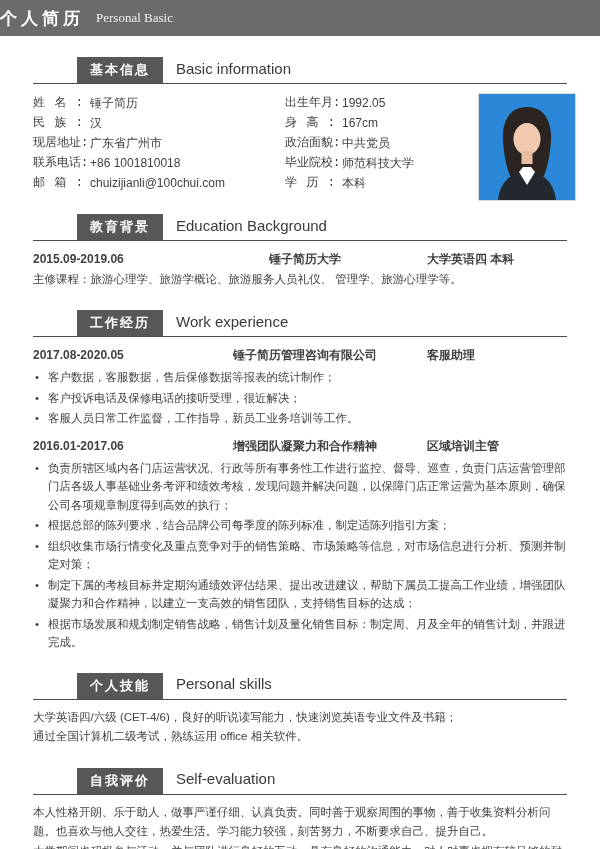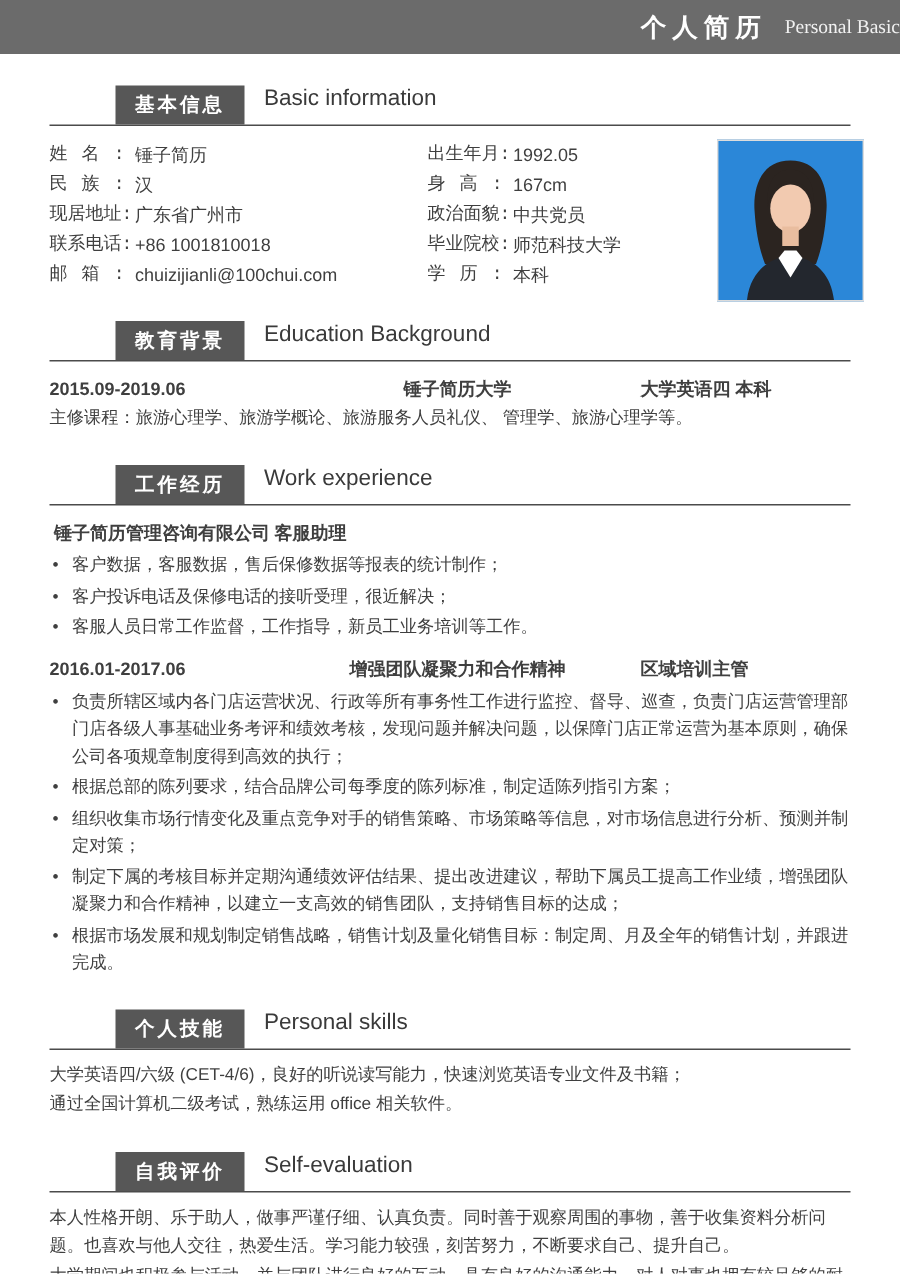--- a/index.html
+++ b/index.html
@@ -4,30 +4,30 @@
 <style>
   html,body{margin:0;padding:0;}
   body{
     width:600px;height:849px;background:#ffffff;overflow:hidden;
     font-family:"Liberation Sans","DejaVu Sans",sans-serif;
     color:#3f3f3f;
   }
   
   .topbar{
     height:36px;background:#6b6b6b;
-    display:flex;align-items:center;justify-content:flex-end;gap:12px;
+    display:flex;align-items:center;justify-content:flex-start;gap:12px;
   }
   .topbar .cn{color:#ffffff;font-size:17px;font-weight:bold;letter-spacing:4px;}
   .topbar .en{color:#f1f1f1;font-size:13px;font-family:"Liberation Serif","DejaVu Serif",serif;}
 
   .content{padding:0 33px;position:relative;}
 
   
   .sec{margin-top:21px;}
-  .sec-head{display:flex;align-items:flex-start;border-bottom:1px solid #4b4b4b;padding-left:44px;}
+  .sec-head{display:flex;align-items:center;border-bottom:1px solid #4b4b4b;padding-left:44px;}
   .sec-tag{background:#575757;color:#ffffff;font-size:13px;font-weight:bold;
            padding:5px 13px;letter-spacing:2px;line-height:16px;}
   .sec-en{font-size:15px;color:#3a3a3a;margin-left:13px;padding-bottom:4px;}
 
   
   .basic-wrap{position:relative;}
   .info-cols{display:flex;margin-top:9px;}
   .info-col-left{width:252px;}
   .info-col-right{width:200px;}
   .info-row{font-size:12px;line-height:20px;white-space:nowrap;}
@@ -137,20 +137,21 @@
   </div>
 
   <div class="sec">
     <div class="sec-head">
       <span class="sec-tag">工作经历</span>
       <span class="sec-en">Work experience</span>
     </div>
 
     <div>
       <div class="trio">
+        <span>2017.08-2020.05</span>
         <span class="mid">锤子简历管理咨询有限公司</span>
         <span class="end">客服助理</span>
       </div>
       <ul class="bullets">
         <li>客户数据，客服数据，售后保修数据等报表的统计制作；</li>
         <li>客户投诉电话及保修电话的接听受理，很近解决；</li>
         <li>客服人员日常工作监督，工作指导，新员工业务培训等工作。</li>
       </ul>
     </div>
 

